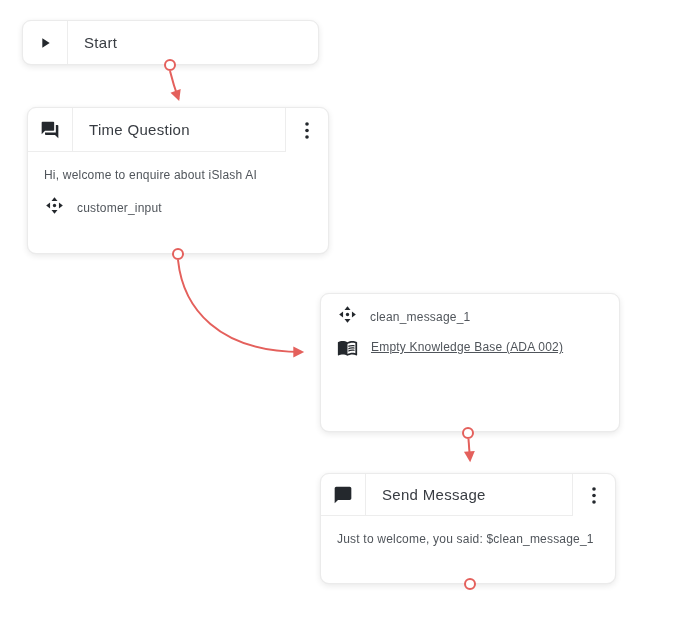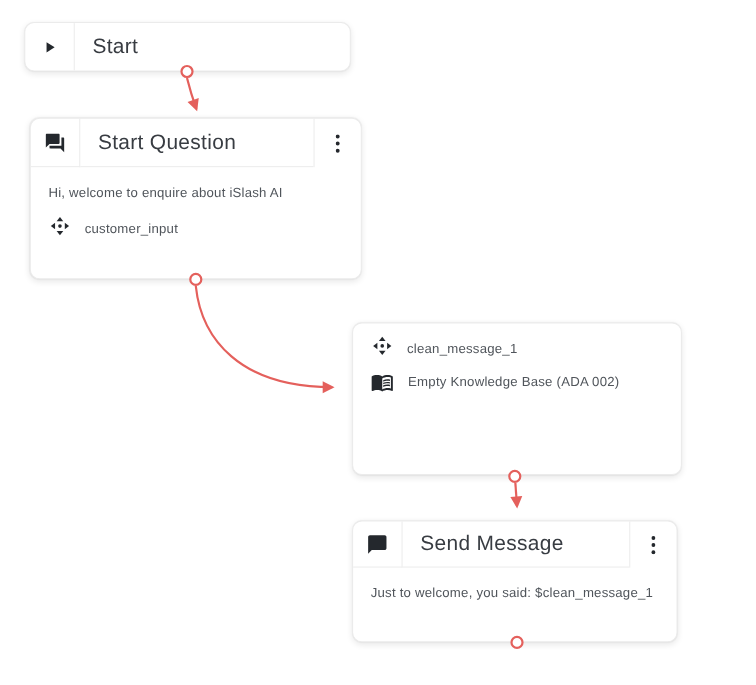--- a/index.html
+++ b/index.html
@@ -17,36 +17,36 @@
   }
   .hdr{display:flex;align-items:stretch;height:44px;}
   .with-body .hdr .icon-cell,
   .with-body .hdr .title-cell{border-bottom:1px solid var(--divider,#ededed);}
   .icon-cell{
     width:44px;flex:0 0 44px;display:flex;align-items:center;justify-content:center;
     border-right:1px solid var(--divider,#ededed);
   }
   .title-cell{
     flex:1;display:flex;align-items:center;padding-left:16px;
-    font-size:19px;letter-spacing:.3px;color:var(--title_text,#383c42);
+    font-size:15px;letter-spacing:.3px;color:var(--title_text,#383c42);
     white-space:nowrap;overflow:hidden;
   }
   .kebab-cell{
     width:42px;flex:0 0 42px;display:flex;align-items:center;justify-content:center;
     border-left:1px solid var(--divider,#ededed);cursor:pointer;
   }
   .node-body{
     padding:9px 16px 10px 16px;
     font-size:12px;letter-spacing:.2px;line-height:28px;
     color:var(--body_text,#50555b);
   }
   .msg{max-width:272px;}
   .row{display:flex;align-items:flex-start;gap:13px;line-height:24px;margin-top:7px;}
   .row .row-icon{flex:0 0 20px;display:flex;align-items:center;justify-content:center;}
-  .kb-row{align-items:center;line-height:26px;margin-top:5px;}
+  .kb-row{align-items:center;line-height:26px;margin-top:5px;text-decoration:underline;}
   .kb-text{max-width:205px;}
   svg.icon{fill:var(--icon,#24282d);display:block;}
   
   #node-start{left:22px;top:20px;width:297px;height:45px;}
   #node-start .hdr{height:43px;}
   #node-open-question{left:27px;top:107px;width:302px;height:147px;}
   #node-ai-assistant{left:320px;top:293px;width:300px;height:139px;}
   #node-send-message{left:320px;top:473px;width:296px;height:111px;}
   #node-send-message .hdr{height:42px;}
   
@@ -69,21 +69,21 @@
   </div>
 </div>
 
 <div class="node with-body" id="node-open-question">
   <div class="hdr">
     <div class="icon-cell">
       <svg class="icon" width="20" height="20" viewBox="0 0 24 24">
           <path d="M21 6h-2v9H6v2c0 .55.45 1 1 1h11l4 4V7c0-.55-.45-1-1-1zm-4 6V3c0-.55-.45-1-1-1H3c-.55 0-1 .45-1 1v14l4-4h10c.55 0 1-.45 1-1z"></path>
         </svg>
     </div>
-    <div class="title-cell">Start Question</div>
+    <div class="title-cell">Time Question</div>
     <div class="kebab-cell">
       <svg class="icon" width="4" height="17" viewBox="0 0 4 17">
           <circle cx="2" cy="2" r="1.8"></circle>
           <circle cx="2" cy="8.5" r="1.8"></circle>
           <circle cx="2" cy="15" r="1.8"></circle>
         </svg>
     </div>
   </div>
   <div class="node-body">
     <div class="msg">Hi, welcome to enquire about iSlash AI</div>

